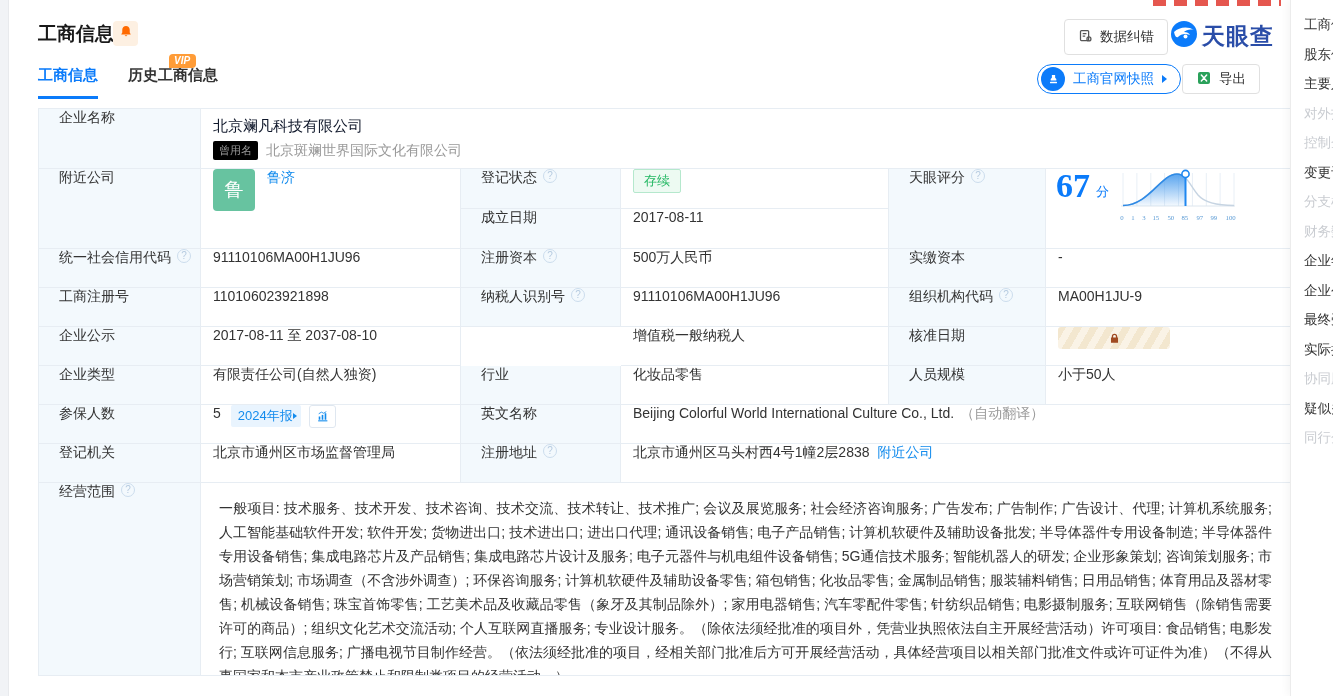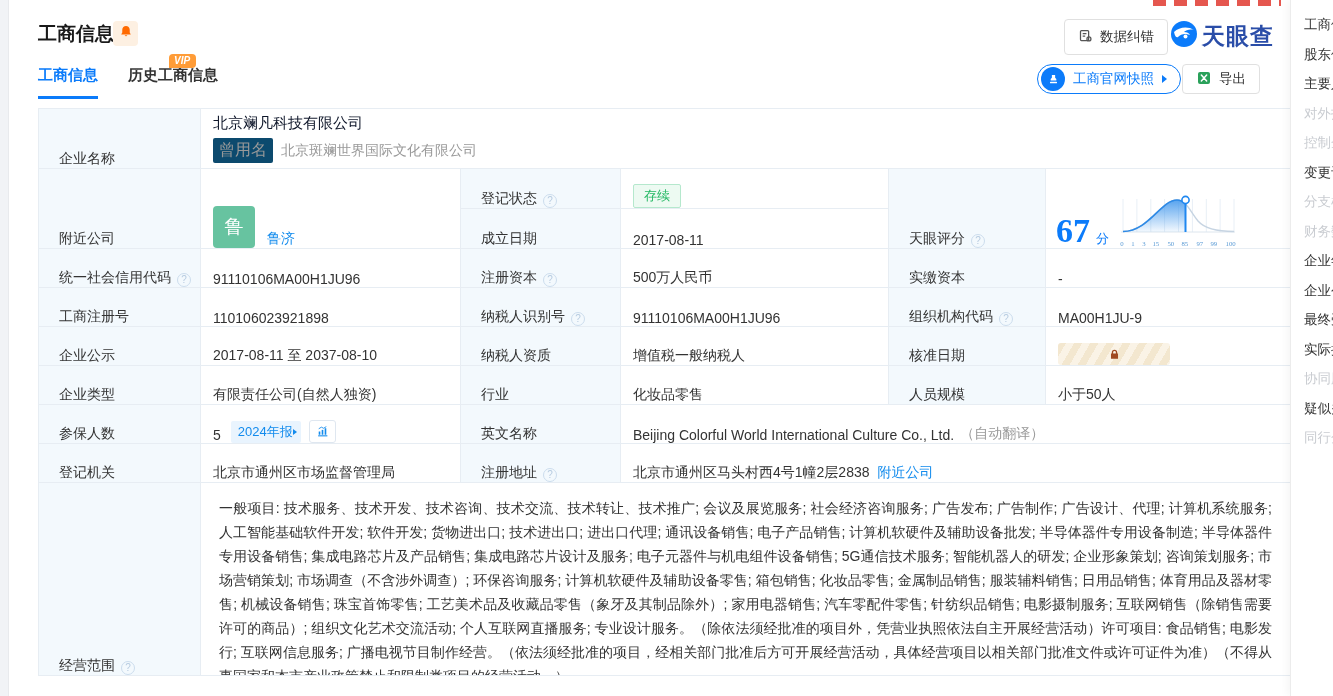--- a/index.html
+++ b/index.html
@@ -34,34 +34,34 @@
   .stamp-circle { width:24px; height:24px; border-radius:50%; background:#0b7bfa; display:flex; align-items:center; justify-content:center; }
   .arrow-right { width:0; height:0; border-left:5px solid #0b7bfa; border-top:4px solid transparent; border-bottom:4px solid transparent; }
   .btn-export { position:absolute; left:1182px; top:64px; height:30px; background:#fff; border:1px solid #e0e0e0;
     border-radius:4px; display:flex; align-items:center; gap:7px; padding:0 13px; font-size:13.5px; color:#333; cursor:pointer; }
 
   
   .info-table { position:absolute; left:38px; top:108px; width:1252px;
     display:grid; grid-template-columns:162px 260px 160px 268px 157px 245px;
     grid-template-rows:60px 80px 39px 39px 39px 39px 39px 39px 193px;
     border-top:1px solid #e7edf3; border-left:1px solid #e7edf3; background:#fff; }
-  .cell { border-right:1px solid #e7edf3; border-bottom:1px solid #e7edf3; display:flex; align-items:flex-end;
+  .cell { border-right:1px solid #e7edf3; border-bottom:1px solid #e7edf3; display:flex; align-items:flex-start;
     padding:0 10px 0 12px; font-size:14px; color:#333; overflow:hidden; white-space:nowrap; }
   .cell.lab { background:#f3f9fd; padding-left:20px; gap:6px; }
   .q-icon { display:inline-block; width:14px; height:14px; border:1px solid #ccdded; border-radius:50%;
     color:#b6cbe0; font-size:10px; line-height:12px; text-align:center; flex:0 0 auto; }
   .q-icon::after { content:"?"; }
   .subgrid { grid-area:2/3/3/5; display:grid; grid-template-columns:160px 268px; grid-template-rows:40px 40px; }
   .link { color:#128bed; cursor:pointer; text-decoration:none; }
 
   
   .name-cell { grid-area:1/2/2/7; flex-direction:column; align-items:flex-start; justify-content:center; gap:5px; }
   .company-name { font-size:15px; color:#0f172a; }
   .former-line { display:flex; align-items:center; gap:8px; }
-  .former-badge { background:#0c4a6e; color:#999; font-size:16px; padding:2px 6px; border-radius:2px;text-align:center; }
+  .former-badge { background:#000000; color:#999; font-size:11px; padding:2px 6px; border-radius:2px;text-align:center; }
   .former-name { color:#999; font-size:14px; }
 
   
   .avatar { width:42px; height:42px; border-radius:4px; background:#67c3a0; color:#fff; font-size:19px;
     display:flex; align-items:center; justify-content:center; margin-right:12px; cursor:pointer; flex:0 0 auto; }
   .status-badge { color:#25b864; background:#edfaf2; border:1px solid #b5e8cd; font-size:13px; padding:2px 10px; border-radius:2px; }
   .score-cell { grid-area:2/6; padding:0 6px 0 10px; gap:6px;font-family:Liberation Serif, serif; }
   .score-num { font-size:34px; font-weight:bold; color:#0b7bfa; line-height:1; }
   .score-unit { font-size:13px; color:#0b7bfa; margin-top:14px; }
   .score-chart { width:118px; margin-left:4px; }
@@ -280,23 +280,20 @@
   <div class="cell" style="grid-area:4/6">
       <span>MA00H1JU-9</span>
     </div>
 
   <div class="cell lab" style="grid-area:5/1">
       <span>企业公示</span>
     </div>
   <div class="cell" style="grid-area:5/2">
       <span>2017-08-11 至 2037-08-10</span>
     </div>
-  <div class="cell lab" style="grid-area:5/3">
-      <span>纳税人资质</span>
-    </div>
   <div class="cell" style="grid-area:5/4">
       <span>增值税一般纳税人</span>
     </div>
   <div class="cell lab" style="grid-area:5/5">
       <span>核准日期</span>
     </div>
   <div class="cell" style="grid-area:5/6">
     <span class="lock-chip">
       <svg width="13" height="13" viewBox="0 0 24 24">
           <path d="M7 10V8a5 5 0 0 1 10 0v2h1.5v10h-13V10z M9.5 10h5V8a2.5 2.5 0 0 0-5 0z" fill="#a04a21"></path>

